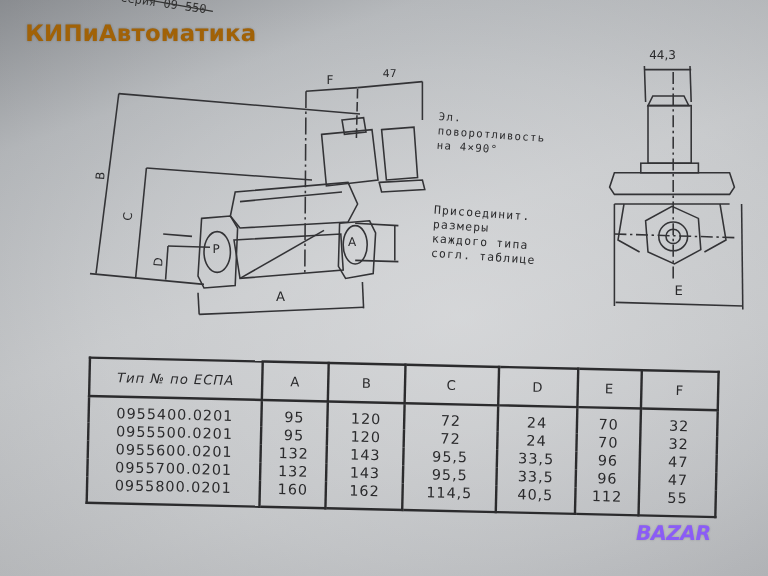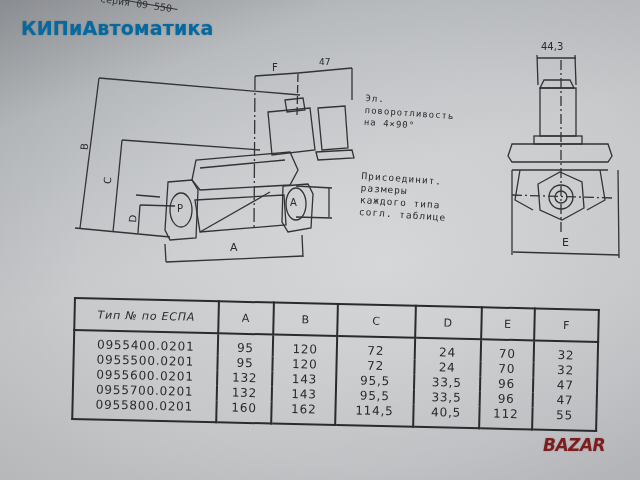--- a/index.html
+++ b/index.html
@@ -18,21 +18,21 @@
       font-size: 10px; color: #333; transform: rotate(8deg);
       font-family: "DejaVu Sans Mono", monospace;
     }
     .series-underline {
       position: absolute; left: 98px; top: 2px; width: 80px; height: 0;
       border-top: 1.5px solid #333; transform: rotate(10deg);
     }
     .watermark-top {
       position: absolute; left: 21px; top: 17px;
       font-family: "DejaVu Sans", sans-serif; font-weight: bold;
-      font-size: 19px; color: #0369a1; letter-spacing: 0.2px;
+      font-size: 19px; color: #a16207; letter-spacing: 0.2px;
       text-shadow: 0 0 2px rgba(0,0,0,0.25);
     }
     .drawing { position: absolute; left: 0; top: 0; }
     .note {
       position: absolute; font-family: "DejaVu Sans Mono", monospace;
       font-size: 9px; color: #2c2c2e; letter-spacing: 1px; line-height: 12px;
       transform: rotate(4deg); transform-origin: left top;
     }
     .note div { white-space: nowrap; }
     .table-wrap {
@@ -51,23 +51,22 @@
       font-weight: normal; height: 28px; border-top: 2px solid #2b2b2d;
       border-bottom: 2px solid #2b2b2d;
     }
     table.dims th.type-col { font-style: italic; font-size: 11px; }
     table.dims td { height: 15px; line-height: 15px; font-size: 12px; padding: 0; }
     table.dims tr:last-child td { border-bottom: 2px solid #2b2b2d; padding-bottom: 6px; }
     table.dims tr.first td { padding-top: 6px; }
     .watermark-bottom {
       position: absolute; left: 530px; top: 435px;
       font-family: "DejaVu Sans", sans-serif; font-weight: bold; font-size: 17px;
-      color: #7f1d1d; letter-spacing: -0.5px; font-style: italic;
+      color: #8b5cf6; letter-spacing: -0.5px; font-style: italic;
       text-shadow: 0 0 2px rgba(0,0,0,0.2);
-      margin-left: 13px;
     }
     .dim-label {
       position: absolute; font-family: "DejaVu Sans", sans-serif;
       font-size: 10px; color: #2a2a2c;
     }
   </style>
 </head>
 <body>
 
 <div class="paper"></div>

